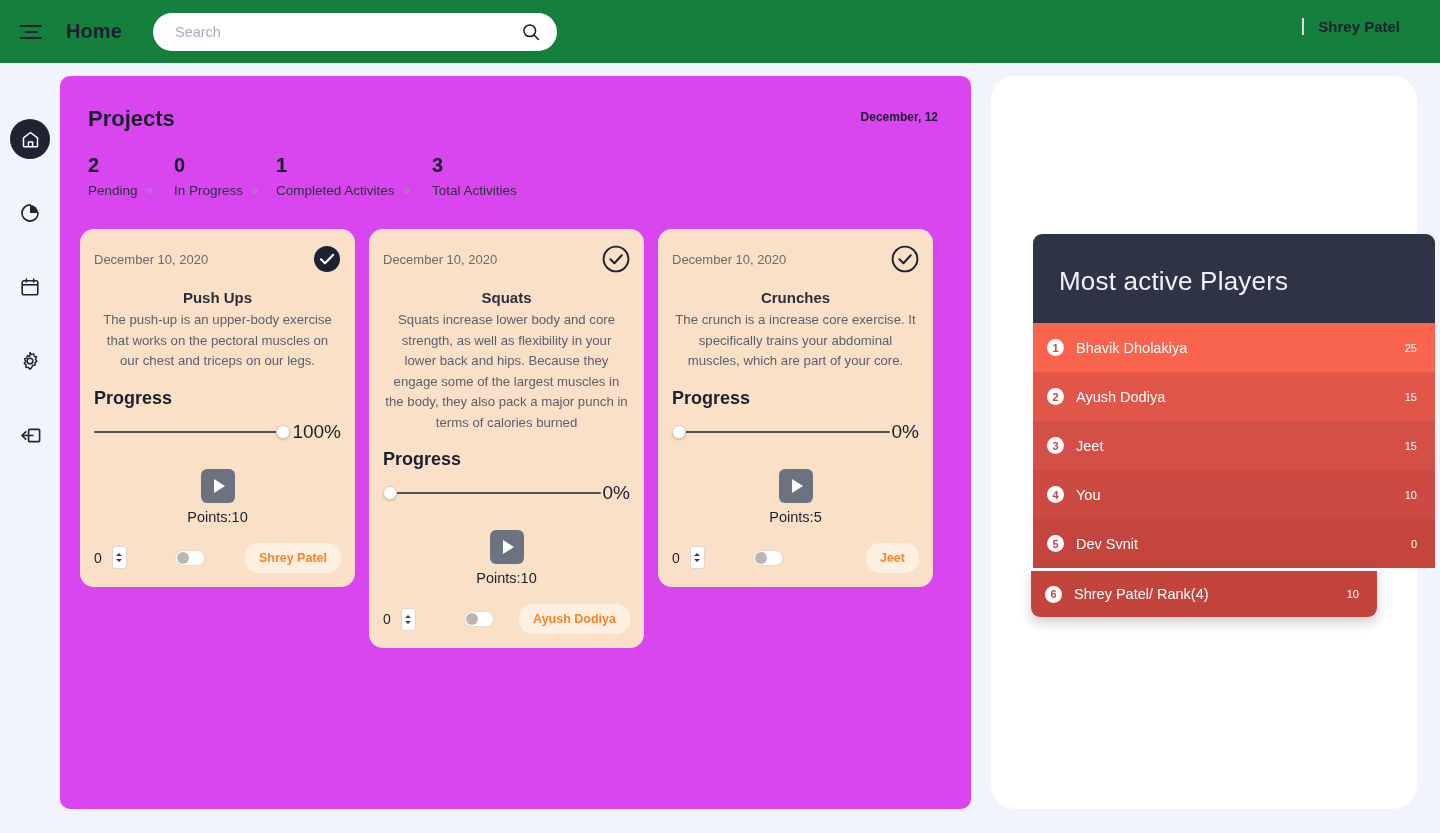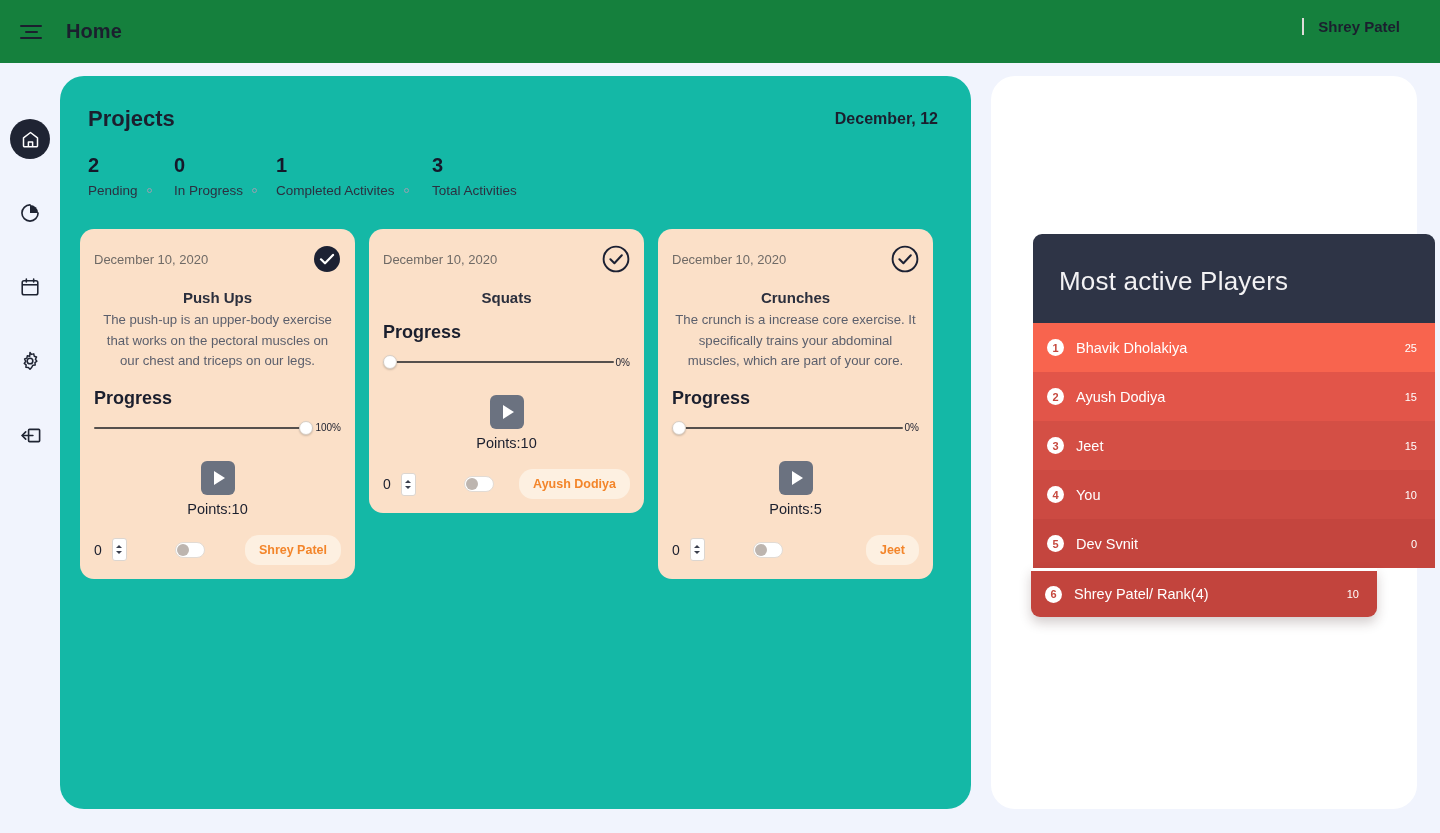--- a/index.html
+++ b/index.html
@@ -61,29 +61,29 @@
   .nav-item {
     width: 40px; height: 40px; display: flex; align-items: center;
     justify-content: center; border-radius: 50%; cursor: pointer;
   }
   .nav-item.active { background: #1f2433; }
   .nav-item svg { display: block; }
 
   
   .main-panel {
     position: absolute; left: 60px; top: 76px;
-    width: 911px; height: 733px; background: #14b8a6;
-    border-radius: 24px;
+    width: 911px; height: 733px; background: #d946ef;
+    border-radius: 10px;
   }
   .panel-head {
     display: flex; justify-content: space-between; align-items: flex-start;
     padding: 30px 33px 0 28px;
   }
   .projects-title { font-size: 22px; font-weight: bold; color: #1b1f2e; }
-  .panel-date { font-size: 16px; font-weight: bold; color: #1b1f2e; padding-top: 4px;}
+  .panel-date { font-size: 12px; font-weight: bold; color: #1b1f2e; padding-top: 4px;}
 
   .stats { display: flex; padding: 20px 0 0 28px; }
   .stat { position: relative; }
   .stat .num { font-size: 20px; font-weight: bold; color: #15182a; line-height: 26px;}
   .stat .lbl { font-size: 13.5px; color: #2c3040; margin-top: 5px; display:inline-block;}
   .stat .dot {
     display: inline-block; width: 5px; height: 5px; border-radius: 50%;
     border: 1px solid #9aa0b0; margin-left: 9px; vertical-align: 2px;
   }
   .stat:nth-child(1){ width: 86px; }
@@ -118,21 +118,21 @@
   .slider .track {
     position: absolute; top: 6px; left: 0; right: 0; height: 2px;
     background: #55504d; border-radius: 2px;
   }
   .slider .thumb {
     position: absolute; top: 0; width: 14px; height: 14px;
     border-radius: 50%; background: #ffffff;
     border: 1px solid #d8cfc6; cursor: pointer;
     box-shadow: 0 1px 2px rgba(0,0,0,.18);
   }
-  .pct { font-size: 10px; color: #1b1f2e; margin-left: 2px; }
+  .pct { font-size: 19px; color: #1b1f2e; margin-left: 2px; }
 
   .play-wrap { text-align: center; margin-top: 26px; }
   .play-btn {
     display: inline-flex; align-items: center; justify-content: center;
     width: 34px; height: 34px; background: #6b7280; border-radius: 6px;
     cursor: pointer;
   }
   .play-tri {
     width: 0; height: 0; border-left: 11px solid #ffffff;
     border-top: 7px solid transparent; border-bottom: 7px solid transparent;
@@ -207,20 +207,27 @@
 </head>
 <body>
 
 <div class="topbar">
   <div class="menu-btn">
     <i></i>
     <i></i>
     <i></i>
   </div>
   <div class="page-title-top">Home</div>
+  <div class="search-wrap">
+    <input class="search-input" type="text" placeholder="Search" style="">
+    <svg class="search-icon" viewBox="0 0 24 24" fill="none">
+      <circle cx="10.5" cy="10.5" r="7" stroke="#17192a" stroke-width="1.8"></circle>
+      <line x1="15.6" y1="15.6" x2="21" y2="21" stroke="#17192a" stroke-width="1.8" stroke-linecap="round"></line>
+    </svg>
+  </div>
   <div class="user-area">
     <span class="user-divider"></span>
     <span class="user-name">Shrey Patel</span>
   </div>
 </div>
 
 <div class="sidebar">
   <div class="nav-item active">
     <svg width="21" height="21" viewBox="0 0 24 24" fill="none">
       <path d="M4 10.2 12 4l8 6.2V19a1.2 1.2 0 0 1-1.2 1.2H5.2A1.2 1.2 0 0 1 4 19z" stroke="#ffffff" stroke-width="1.7" stroke-linejoin="round"></path>
@@ -322,20 +329,21 @@
 
     <div class="card">
       <div class="card-top">
         <span class="card-date">December 10, 2020</span>
         <svg class="check" viewBox="0 0 28 28">
           <circle cx="14" cy="14" r="12.4" fill="none" stroke="#1c2133" stroke-width="1.9"></circle>
           <path d="M8.4 14.3l4 4 7.4-8" stroke="#1c2133" stroke-width="2" fill="none" stroke-linecap="round" stroke-linejoin="round"></path>
         </svg>
       </div>
       <div class="card-title">Squats</div>
+      <div class="card-desc">Squats increase lower body and core strength, as well as flexibility in your lower back and hips. Because they engage some of the largest muscles in the body, they also pack a major punch in terms of calories burned</div>
       <div class="progress-label">Progress</div>
       <div class="slider-row">
         <div class="slider">
           <div class="track"></div>
           <div class="thumb" style="left: 0;"></div>
         </div>
         <span class="pct">0%</span>
       </div>
       <div class="play-wrap">
         <div class="play-btn">

